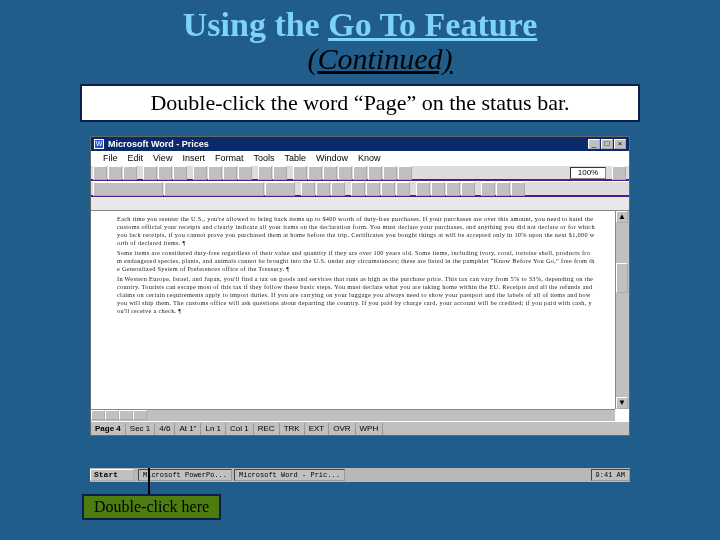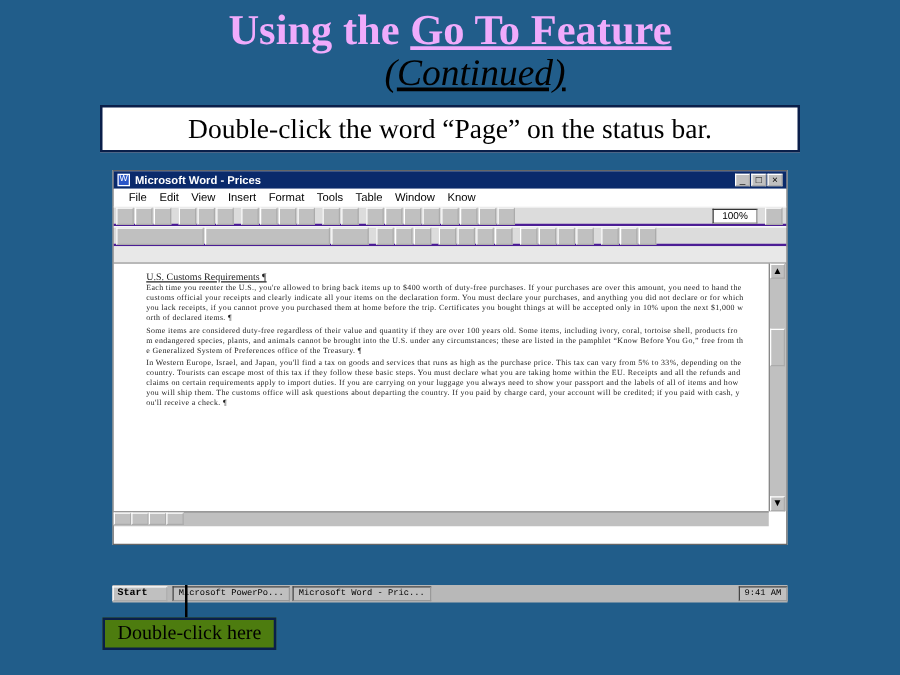--- a/index.html
+++ b/index.html
@@ -17,21 +17,21 @@
     background:var(--slide-blue);
     font-family:"Times New Roman",serif;
     color:#000;
     overflow:hidden;
   }
   .title{
     text-align:center;
     font-size:34px;
     font-weight:bold;
     margin-top:6px;
-    color:#f0abfc;
+    color:#7dd3fc;
   }
   .title .under{text-decoration:underline;}
   .subtitle{
     text-align:center;
     font-size:30px;
     font-style:italic;
     margin-top:-2px;
     padding-left:40px;
   }
   .subtitle .under{text-decoration:underline;}
@@ -198,39 +198,51 @@
     <span class="tbtn"></span>
     <span class="tsep"></span>
     <span class="tbtn"></span>
     <span class="tbtn"></span>
     <span class="tbtn"></span>
   </div>
 
   <div class="ruler"></div>
 
   <div class="doc-area">
-    <div class="hdr">U.S. Customs Requirements ¶</div>
     <p>Each time you reenter the U.S., you're allowed to bring back items up to $400 worth of duty-free purchases. If your purchases are over this amount, you need to hand the customs official your receipts and clearly indicate all your items on the declaration form. You must declare your purchases, and anything you did not declare or for which you lack receipts, if you cannot prove you purchased them at home before the trip. Certificates you bought things at will be accepted only in 10% upon the next $1,000 worth of declared items. ¶</p>
     <p>Some items are considered duty-free regardless of their value and quantity if they are over 100 years old. Some items, including ivory, coral, tortoise shell, products from endangered species, plants, and animals cannot be brought into the U.S. under any circumstances; these are listed in the pamphlet “Know Before You Go,” free from the Generalized System of Preferences office of the Treasury. ¶</p>
     <p>In Western Europe, Israel, and Japan, you'll find a tax on goods and services that runs as high as the purchase price. This tax can vary from 5% to 33%, depending on the country. Tourists can escape most of this tax if they follow these basic steps. You must declare what you are taking home within the EU. Receipts and all the refunds and claims on certain requirements apply to import duties. If you are carrying on your luggage you always need to show your passport and the labels of all of items and how you will ship them. The customs office will ask questions about departing the country. If you paid by charge card, your account will be credited; if you paid with cash, you'll receive a check. ¶</p>
   </div>
 
   <div class="vscroll">
     <div class="arrow">▲</div>
     <div class="thumb"></div>
     <div class="arrow" style="position:absolute;bottom:0">▼</div>
   </div>
 
   <div class="hscroll">
     <span class="viewbtn"></span>
     <span class="viewbtn"></span>
     <span class="viewbtn"></span>
     <span class="viewbtn"></span>
   </div>
 
+  <div class="statusbar">
+    <span class="cell page">Page 4</span>
+    <span class="cell">Sec 1</span>
+    <span class="cell">4/6</span>
+    <span class="cell">At 1"</span>
+    <span class="cell">Ln 1</span>
+    <span class="cell">Col 1</span>
+    <span class="cell">REC</span>
+    <span class="cell">TRK</span>
+    <span class="cell">EXT</span>
+    <span class="cell">OVR</span>
+    <span class="cell">WPH</span>
+  </div>
 
 </div>
 
 <div style="position:absolute;left:90px;top:468px;width:540px;height:14px;background:var(--taskbar);display:flex;align-items:center;font-family:Liberation Mono, monospace;">
   <span class="start" style="width:44px;height:12px;background:var(--win-gray);border:1px outset #fff;font-size:8px;font-weight:bold;line-height:10px;padding-left:3px;">Start</span>
   <span style="height:12px;border:1px inset #999;background:var(--win-gray);font-size:7px;line-height:10px;padding:0 4px;margin-left:4px;max-width:110px;overflow:hidden;white-space:nowrap;">Microsoft PowerPo...</span>
   <span style="height:12px;border:1px inset #999;background:var(--win-gray);font-size:7px;line-height:10px;padding:0 4px;margin-left:2px;max-width:120px;overflow:hidden;white-space:nowrap;">Microsoft Word - Pric...</span>
   <span style="margin-left:auto;border:1px inset #999;height:12px;font-size:7px;line-height:10px;padding:0 4px;background:var(--win-gray);">9:41 AM</span>
 </div>
 

